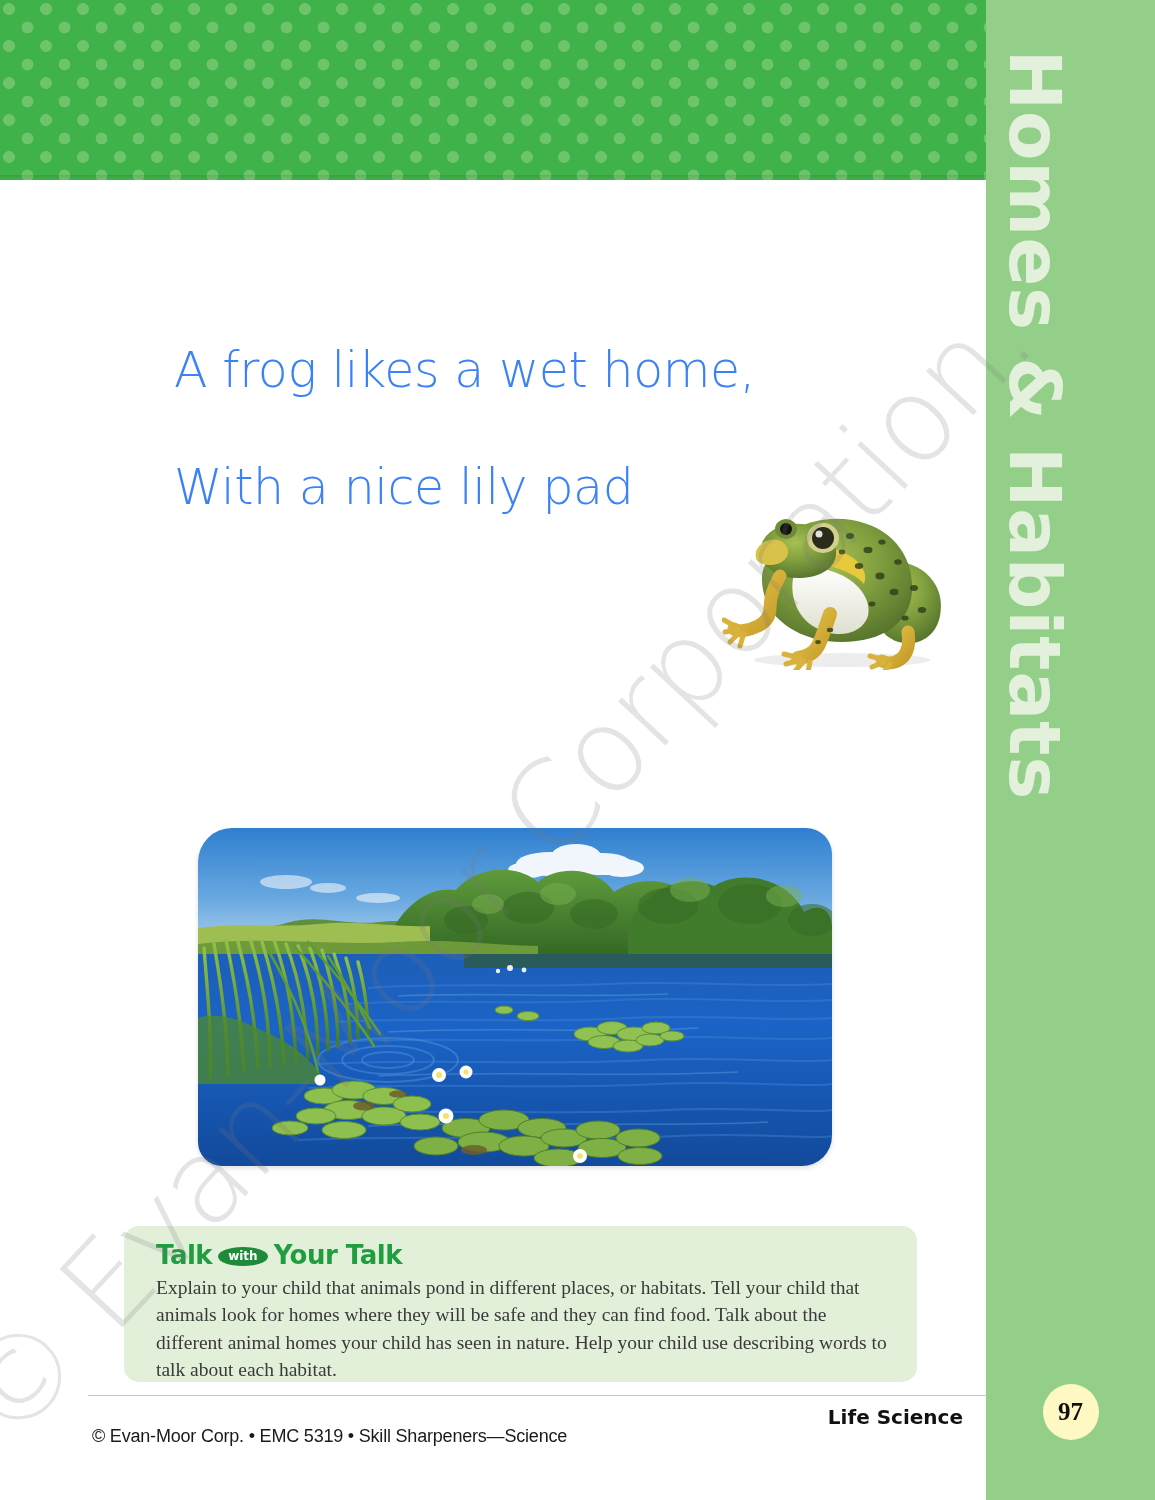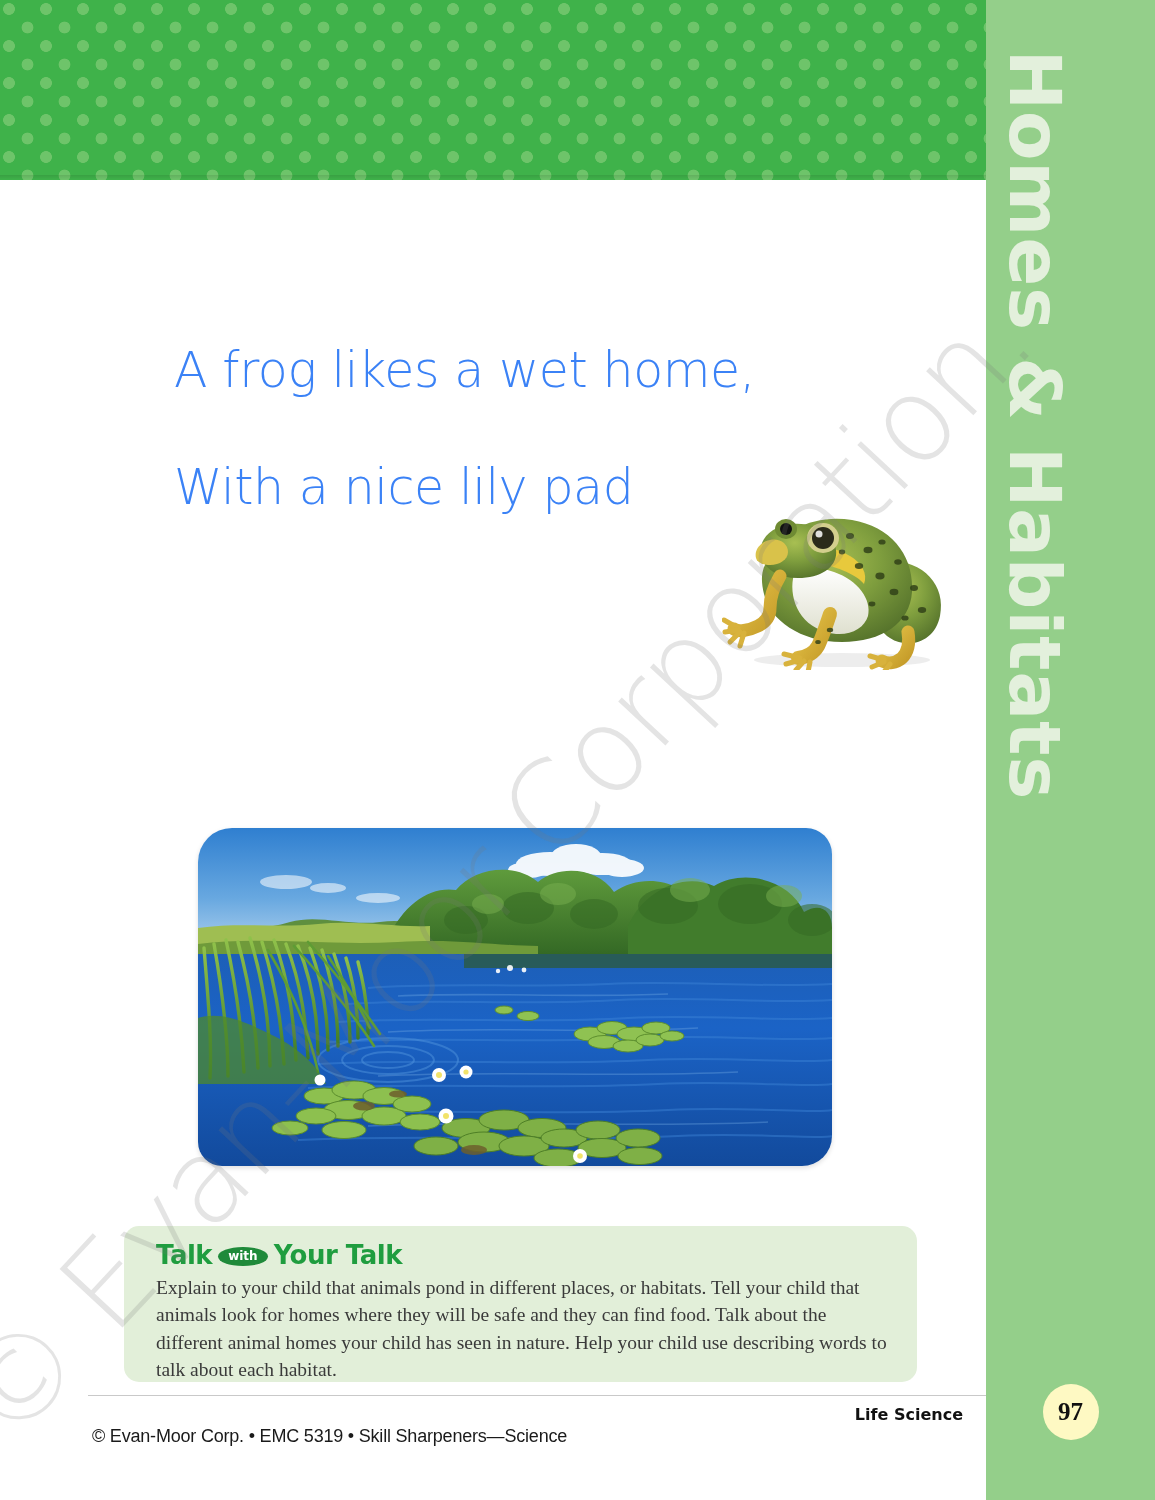--- a/index.html
+++ b/index.html
@@ -181,21 +181,21 @@
     letter-spacing: -0.2px;
     white-space: nowrap;
     margin-top: 20px;
   }
   #footer-right {
     position: absolute;
     right: 192px;
     top: 1405px;
     font-family: "DejaVu Sans", sans-serif;
     font-weight: bold;
-    font-size: 16px;
+    font-size: 20px;
     color: #111111;
     white-space: nowrap;
   }
 
   
   #watermark {
     position: absolute;
     left: 30px;
     top: 1330px;
     transform: rotate(-47deg);

